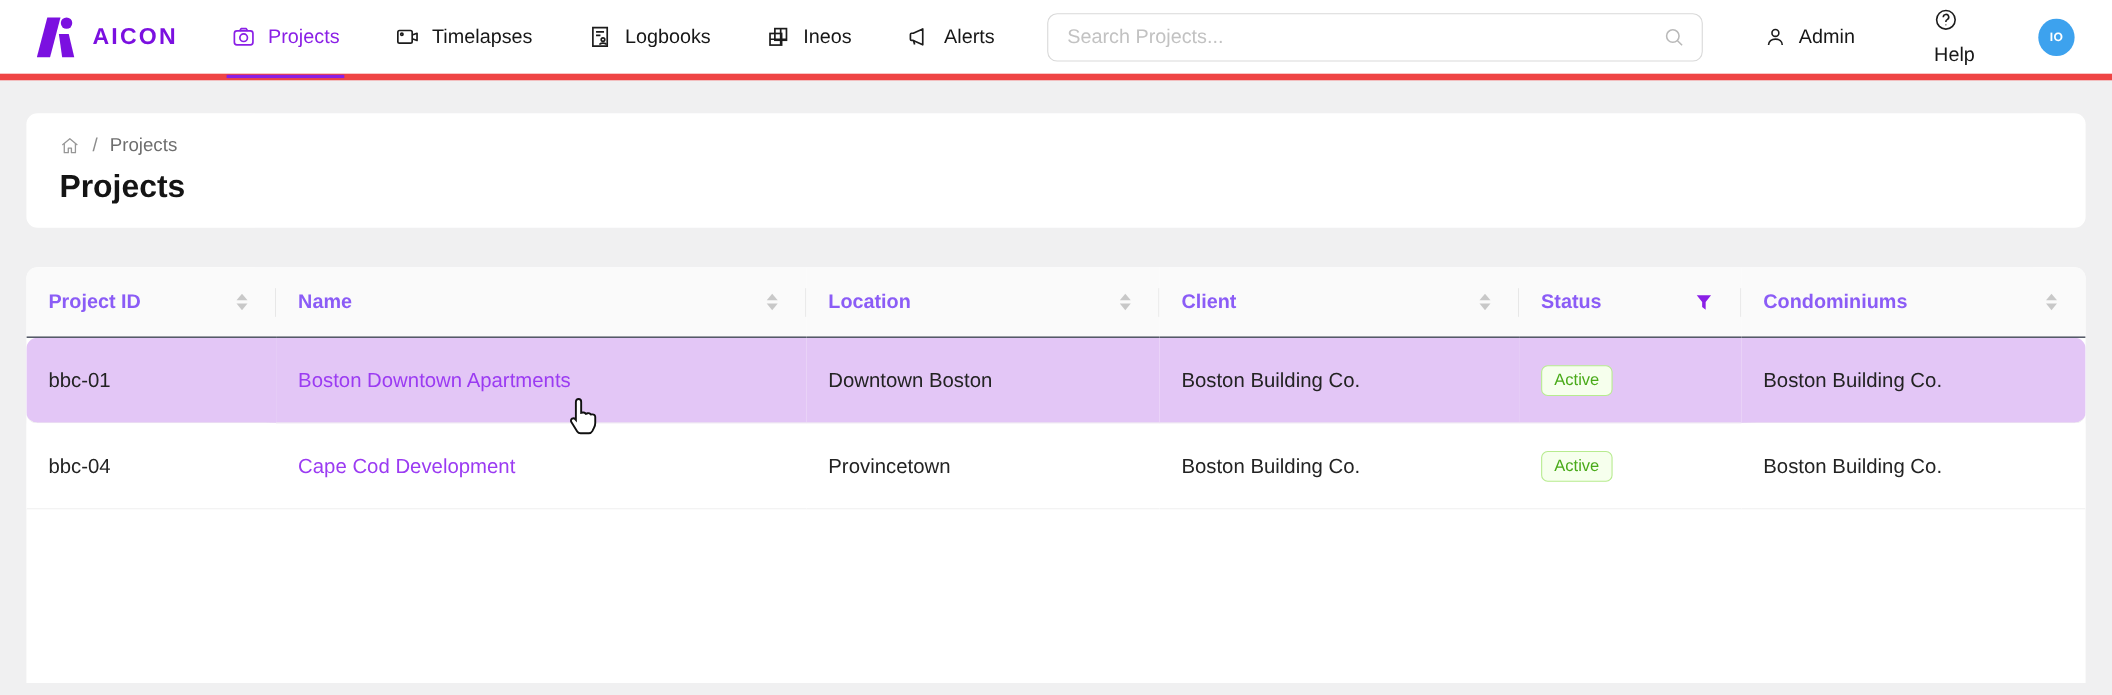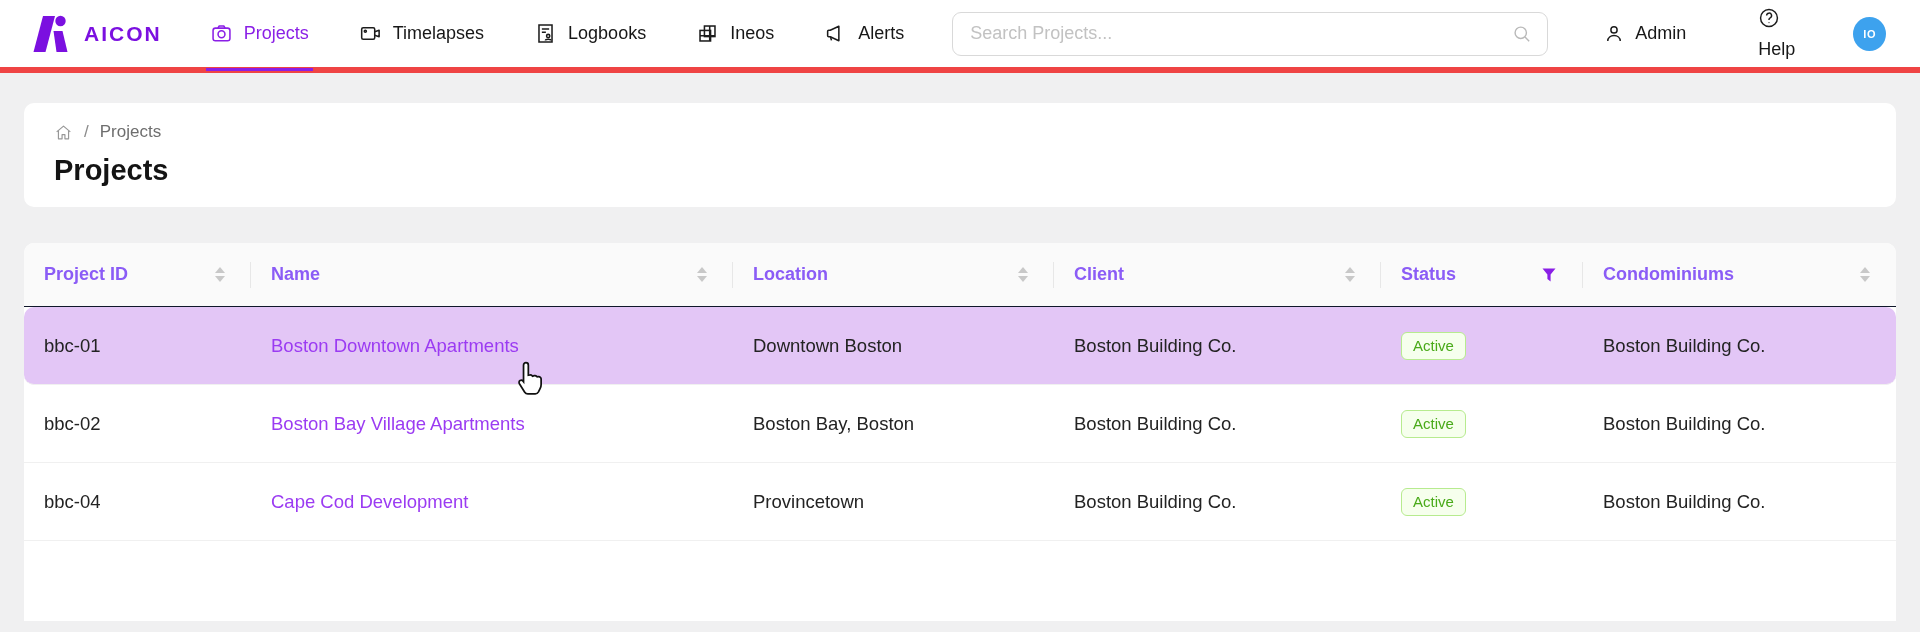--- a/index.html
+++ b/index.html
@@ -256,28 +256,20 @@
       <tbody>
         <tr class="highlight">
           <td>bbc-01</td>
           <td><a class="proj-link">Boston Downtown Apartments</a></td>
           <td>Downtown Boston</td>
           <td>Boston Building Co.</td>
           <td><span class="badge">Active</span></td>
           <td>Boston Building Co.</td>
         </tr>
         <tr>
-          <td>bbc-02</td>
-          <td><a class="proj-link">Boston Bay Village Apartments</a></td>
-          <td>Boston Bay, Boston</td>
-          <td>Boston Building Co.</td>
-          <td><span class="badge">Active</span></td>
-          <td>Boston Building Co.</td>
-        </tr>
-        <tr>
           <td>bbc-04</td>
           <td><a class="proj-link">Cape Cod Development</a></td>
           <td>Provincetown</td>
           <td>Boston Building Co.</td>
           <td><span class="badge">Active</span></td>
           <td>Boston Building Co.</td>
         </tr>
       </tbody>
     </table>
   </section>

